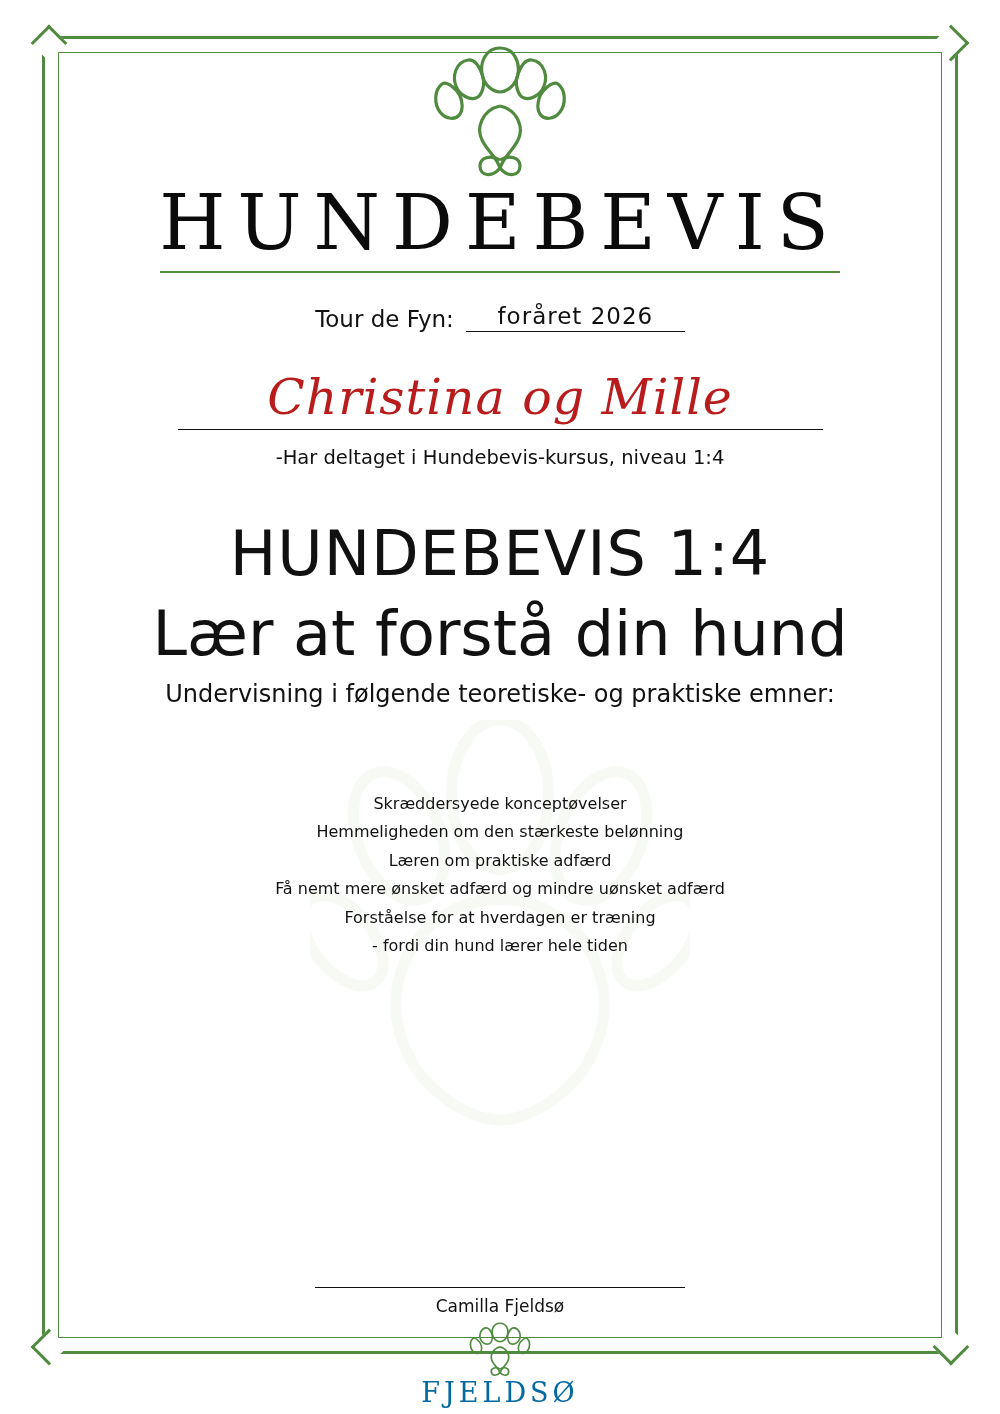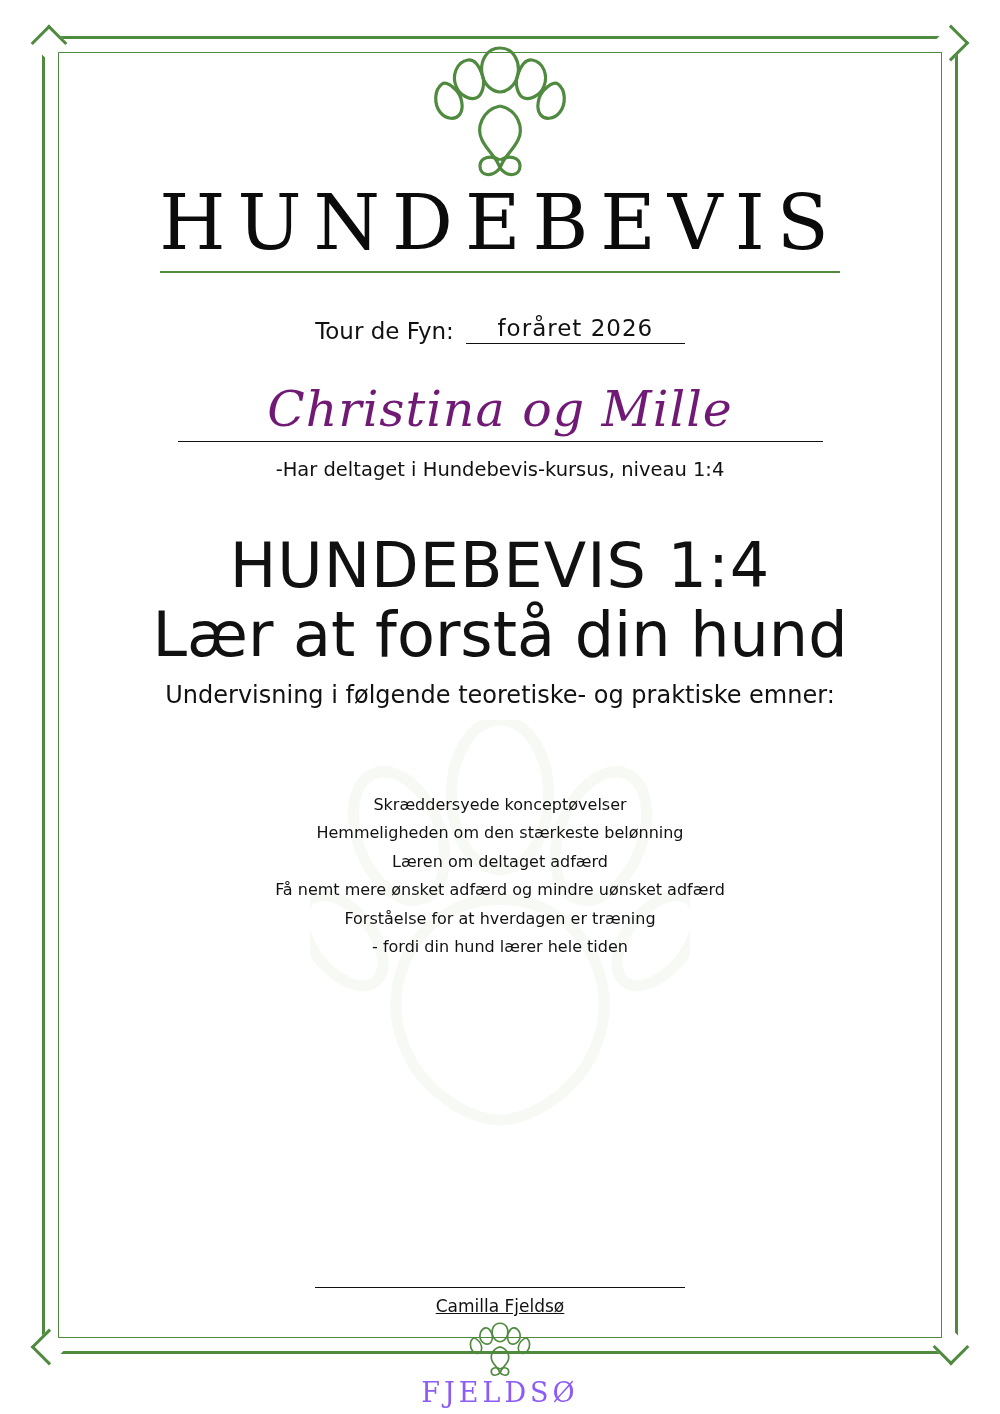--- a/index.html
+++ b/index.html
@@ -91,21 +91,21 @@
     font-weight: 400;
   }
   .title-rule {
     width: 680px;
     height: 0;
     border-top: 2px solid #4f8a3f;
     margin: 10px auto 0 auto;
   }
 
   .tour-line {
-    margin-top: 42px;
+    margin-top: 30px;
     font-size: 23px;
     display: flex;
     justify-content: center;
     align-items: flex-end;
     gap: 12px;
   }
   .tour-label { color: #111; }
   .tour-value {
     min-width: 195px;
     border-bottom: 1.5px solid #111;
@@ -113,21 +113,21 @@
     letter-spacing: 1px;
   }
 
   .name {
     margin-top: 40px;
     font-family: "DejaVu Serif", serif;
     font-style: italic;
     font-size: 49px;
     letter-spacing: 1px;
     line-height: 1.05;
-    color: #701a75;
+    color: #b91c1c;
   }
   .name-rule {
     width: 645px;
     height: 0;
     border-top: 1.5px solid #111;
     margin: 6px auto 0 auto;
   }
 
   .subtitle {
     margin-top: 16px;
@@ -138,21 +138,21 @@
   .course-code {
     margin-top: 52px;
     font-size: 62px;
     line-height: 1.05;
     letter-spacing: 1px;
   }
   .course-name {
     font-size: 62px;
     line-height: 1.1;
     letter-spacing: 0px;
-    margin-top: 2px;
+    margin-top: 13px;
   }
 
   .topics-intro {
     margin-top: 12px;
     font-size: 24px;
   }
 
   .topics {
     position: relative;
     z-index: 2;
@@ -169,38 +169,38 @@
     right: 0;
     bottom: 98px;
     text-align: center;
   }
   .sig-rule {
     width: 370px;
     height: 0;
     border-top: 1.5px solid #111;
     margin: 0 auto 8px auto;
   }
-  .sig-name { font-size: 17px; text-decoration: underline; }
+  .sig-name { font-size: 17px; }
   .sig-role { font-size: 17px; }
 
   
   .bottom-logo {
     position: absolute;
     left: 50%;
     bottom: 6px;
     transform: translateX(-50%);
     text-align: center;
     width: 300px;
   }
   .bottom-mark { width: 72px; height: 62px; display: block; margin: 0 auto; }
   .bottom-word {
     font-family: "DejaVu Serif", serif;
     font-size: 27px;
     letter-spacing: 4px;
-    color: #8b5cf6;
+    color: #0369a1;
     margin-top: -4px;
   }
 </style>
 </head>
 <body>
 
 <div class="frame-outer"></div>
 <div class="frame-inner"></div>
 <div class="corner tl"></div>
 <div class="corner tr"></div>
@@ -248,21 +248,21 @@
   <div class="subtitle">-Har deltaget i Hundebevis-kursus, niveau 1:4</div>
 
   <div class="course-code">HUNDEBEVIS 1:4</div>
   <div class="course-name">Lær at forstå din hund</div>
 
   <div class="topics-intro">Undervisning i følgende teoretiske- og praktiske emner:</div>
 
   <div class="topics">
     <div>Skræddersyede konceptøvelser</div>
     <div>Hemmeligheden om den stærkeste belønning</div>
-    <div>Læren om deltaget adfærd</div>
+    <div>Læren om praktiske adfærd</div>
     <div>Få nemt mere ønsket adfærd og mindre uønsket adfærd</div>
     <div>Forståelse for at hverdagen er træning</div>
     <div>- fordi din hund lærer hele tiden</div>
   </div>
 </div>
 
 <div class="signature">
   <div class="sig-rule"></div>
   <div class="sig-name">Camilla Fjeldsø</div>
 </div>

